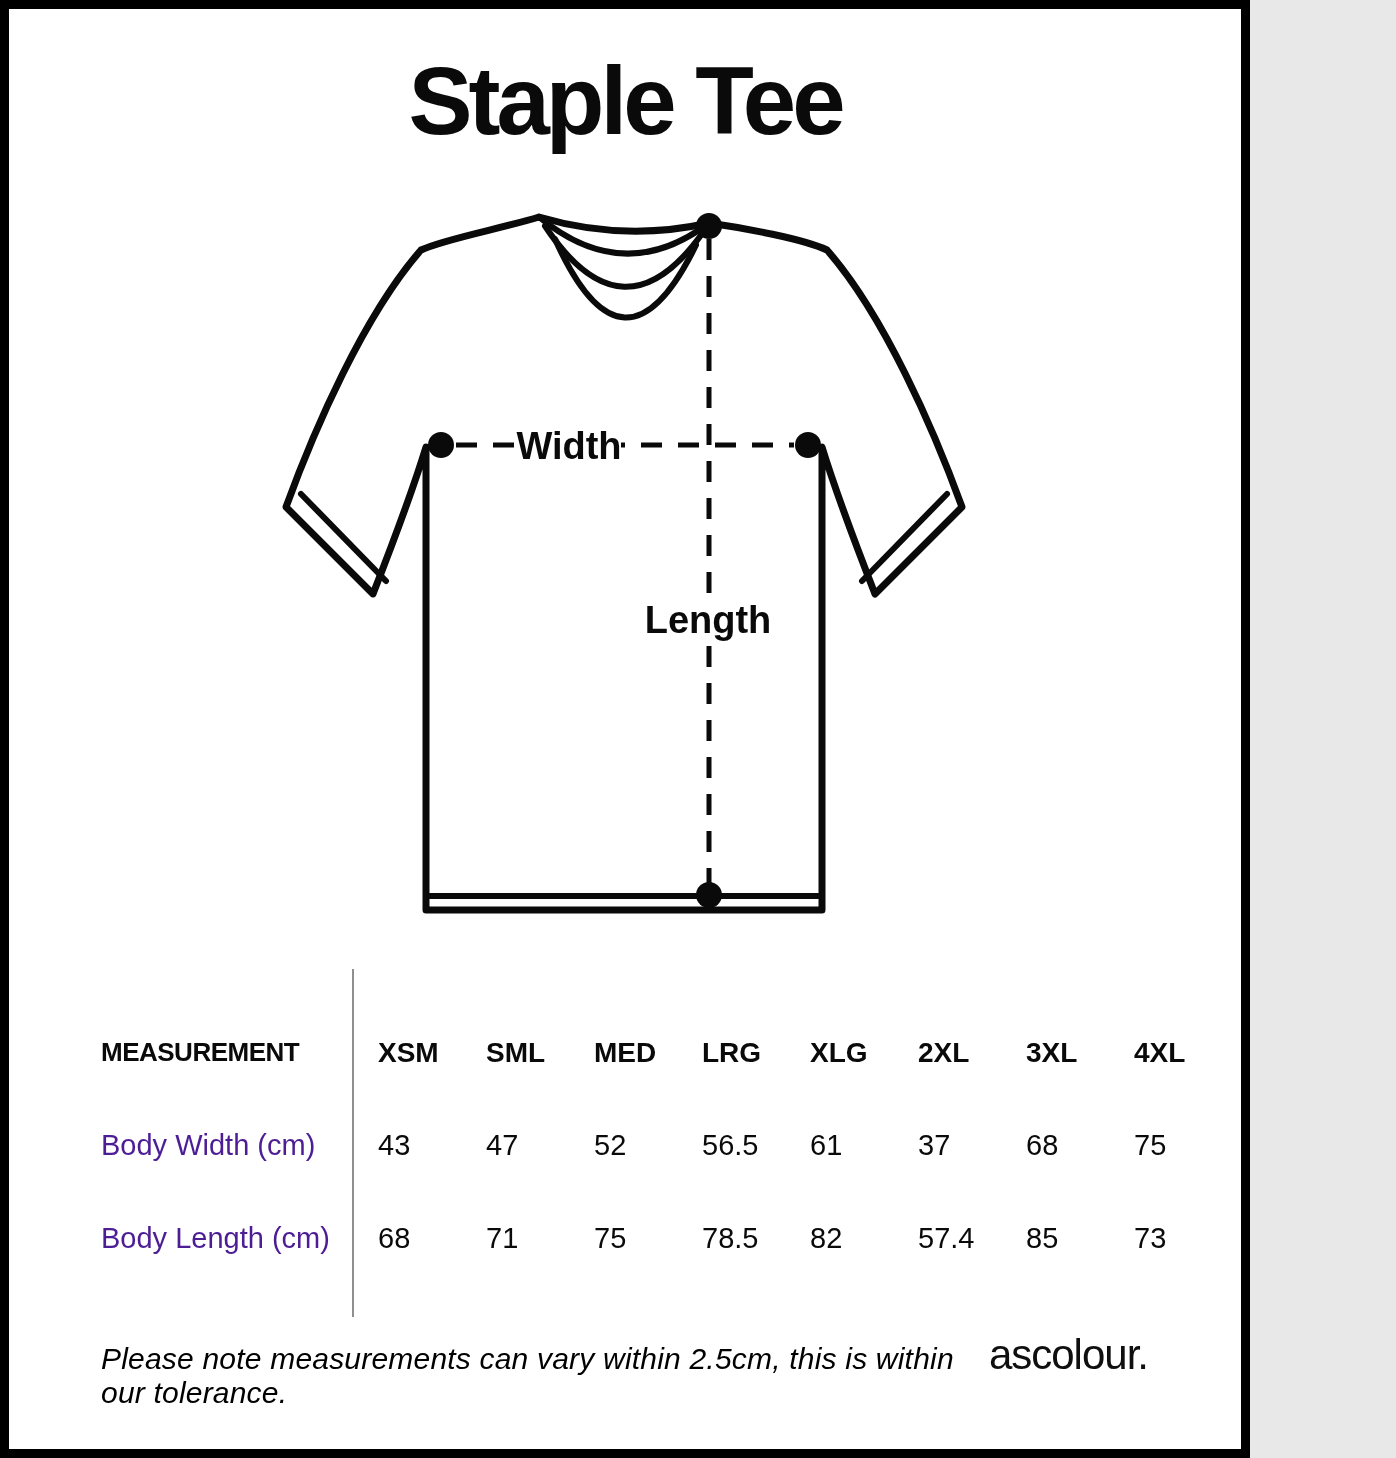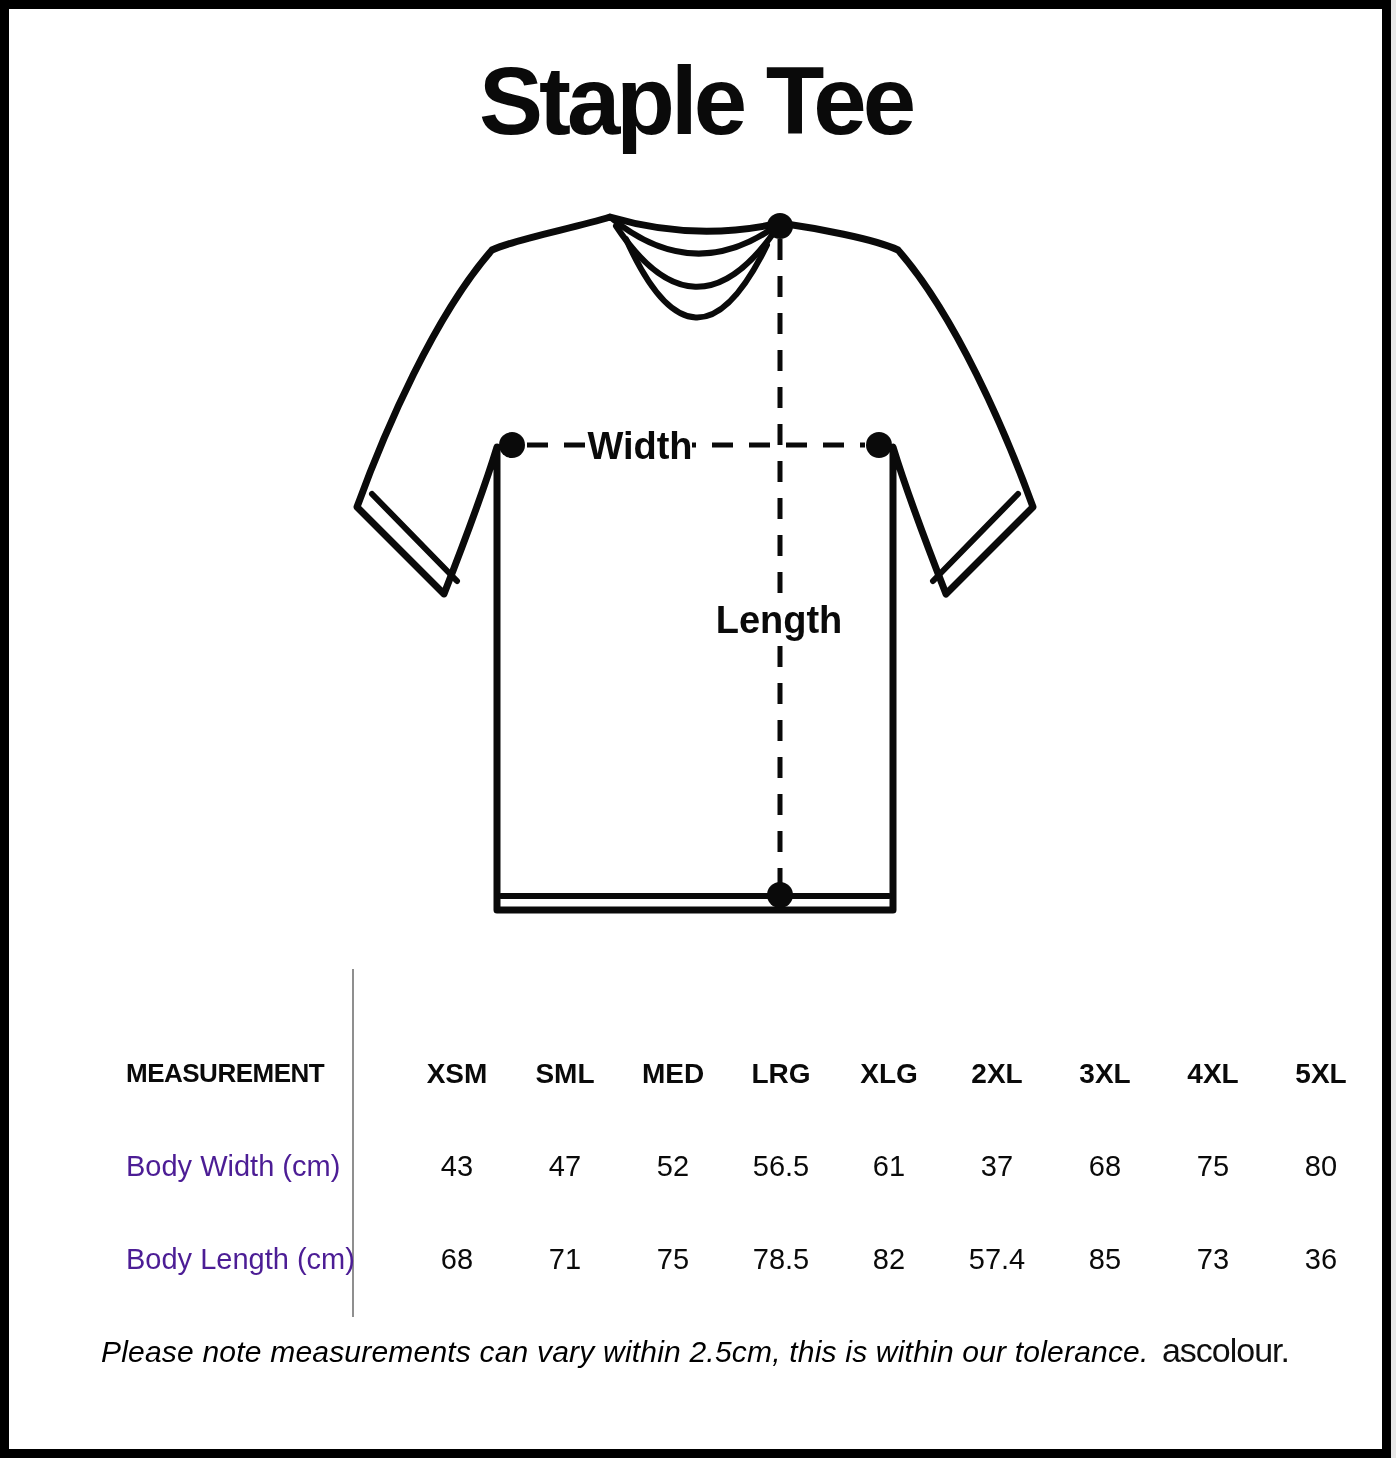--- a/index.html
+++ b/index.html
@@ -1,60 +1,59 @@
 <!DOCTYPE html>
 <html><head>
 <meta charset="utf-8">
 <style>
   html,body{margin:0;padding:0;background:#e8e8e8;}
   .page{
     position:relative;
-    width:1391px;height:1458px;
+    width:1250px;height:1458px;
     box-sizing:border-box;
     background:#ffffff;
     border:9px solid #000000;
     font-family:"Liberation Sans","DejaVu Sans",sans-serif;
     overflow:hidden;
   }
   .title{
     position:absolute;top:40px;left:0;width:100%;
     text-align:center;
     font-size:96px;line-height:104px;font-weight:bold;
     letter-spacing:-4px;color:#0a0a0a;
   }
   .diagram{
     position:absolute;top:186px;left:50%;margin-left:-351px;
     width:700px;height:730px;
   }
   .size-table{
-    position:absolute;left:92px;top:1018px;
+    position:absolute;left:92px;top:997px;
     display:grid;
     grid-template-columns:277px repeat(9,108px);
     grid-auto-rows:93px;
     align-items:center;
-    margin-left:25px;
   }
-  .cell{font-size:29px;color:#0a0a0a;text-align:center;white-space:nowrap;}
+  .cell{font-size:29px;color:#0a0a0a;text-align:left;white-space:nowrap;}
   .cell.h{font-weight:bold;font-size:28px;}
   .cell.first{text-align:left;}
   .cell.h.first{font-size:26px;letter-spacing:-0.5px;}
   .cell.rowlabel{color:#4c1d95;font-weight:normal;}
   .divider{
     position:absolute;left:343px;top:960px;
     width:2px;height:348px;background:#8f8f8f;
   }
   .footer{
     position:absolute;left:92px;right:93px;top:1322px;
     display:flex;justify-content:space-between;align-items:baseline;
   }
   .note{
     font-style:italic;font-size:30px;color:#000000;letter-spacing:0.2px;
   }
   .brand{
-    font-size:34px;color:#0f0f0f;letter-spacing:-1px;
+    font-size:42px;color:#0f0f0f;letter-spacing:-1px;
   }
   svg text.meas-label{
     font-family:"Liberation Sans","DejaVu Sans",sans-serif;
     font-weight:bold;font-size:38px;fill:#0a0a0a;
   }
 </style>
 </head>
 <body>
 
 <div class="page">

